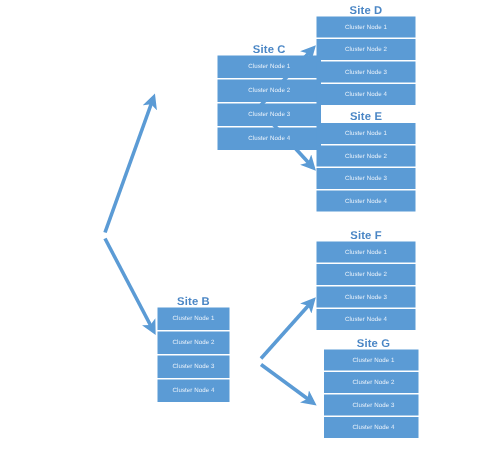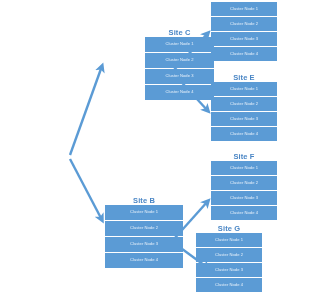--- a/index.html
+++ b/index.html
@@ -99,31 +99,32 @@
   <div class="site-group" style="left:105px; top:28px; width:69px;margin-left:40px;">
     <div class="site-title">Site C</div>
     <div class="node-stack">
       <div class="cluster-node" style="height:15px;">Cluster Node 1</div>
       <div class="cluster-node" style="height:15px;">Cluster Node 2</div>
       <div class="cluster-node" style="height:15px;">Cluster Node 3</div>
       <div class="cluster-node" style="height:15px;">Cluster Node 4</div>
     </div>
   </div>
 
-  <div class="site-group" style="left:105px; top:196px; width:78px;">
+  <div class="site-group" style="left:105px; top:196px; width:48px;">
     <div class="site-title">Site B</div>
     <div class="node-stack">
       <div class="cluster-node" style="height:15px;">Cluster Node 1</div>
       <div class="cluster-node" style="height:15px;">Cluster Node 2</div>
       <div class="cluster-node" style="height:15px;">Cluster Node 3</div>
       <div class="cluster-node" style="height:15px;">Cluster Node 4</div>
     </div>
   </div>
 
   <div class="site-group" style="left:211px; top:2px; width:66px;">
+    <div class="site-title">Site D</div>
     <div class="node-stack">
       <div class="cluster-node" style="height:14px;">Cluster Node 1</div>
       <div class="cluster-node" style="height:14px;">Cluster Node 2</div>
       <div class="cluster-node" style="height:14px;">Cluster Node 3</div>
       <div class="cluster-node" style="height:14px;">Cluster Node 4</div>
     </div>
   </div>
 
   <div class="site-group" style="left:211px; top:73px; width:66px;">
     <div class="site-title">Site E</div>
@@ -138,21 +139,21 @@
   <div class="site-group" style="left:211px; top:152px; width:66px;">
     <div class="site-title">Site F</div>
     <div class="node-stack">
       <div class="cluster-node" style="height:14px;">Cluster Node 1</div>
       <div class="cluster-node" style="height:14px;">Cluster Node 2</div>
       <div class="cluster-node" style="height:14px;">Cluster Node 3</div>
       <div class="cluster-node" style="height:14px;">Cluster Node 4</div>
     </div>
   </div>
 
-  <div class="site-group" style="left:196px; top:224px; width:66px;">
+  <div class="site-group" style="left:216px; top:224px; width:66px;">
     <div class="site-title">Site G</div>
     <div class="node-stack">
       <div class="cluster-node" style="height:14px;">Cluster Node 1</div>
       <div class="cluster-node" style="height:14px;">Cluster Node 2</div>
       <div class="cluster-node" style="height:14px;">Cluster Node 3</div>
       <div class="cluster-node" style="height:14px;">Cluster Node 4</div>
     </div>
   </div>
 
 </div>

